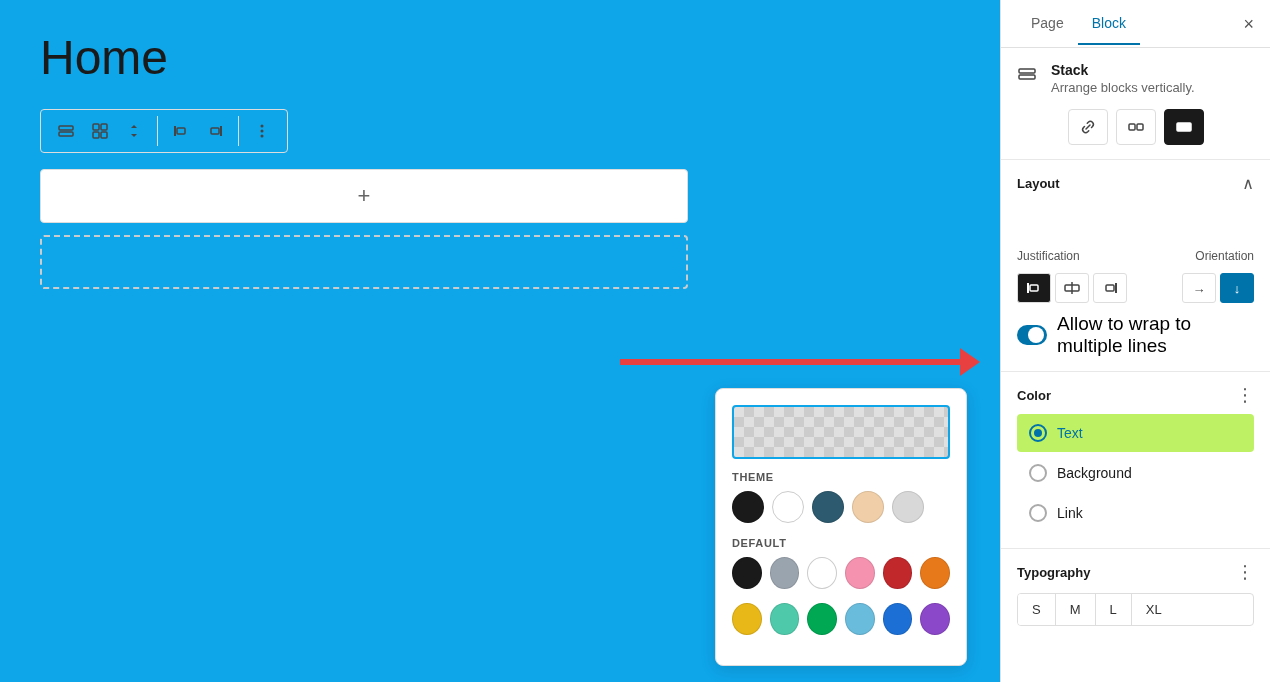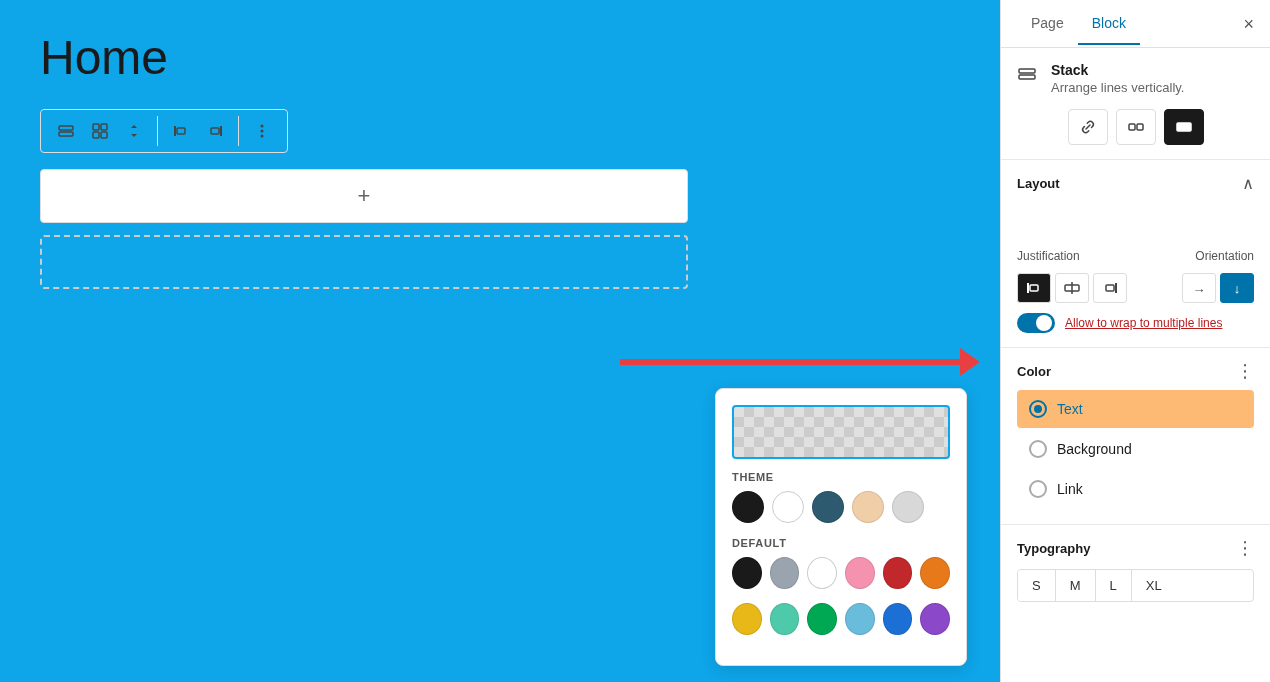--- a/index.html
+++ b/index.html
@@ -360,23 +360,22 @@
       width: 16px;
       height: 16px;
       background: #fff;
       border-radius: 50%;
       position: absolute;
       top: 2px;
       right: 3px;
     }
 
     .wrap-label {
-      font-size: 12px;
-      color: #b91c1c;
-      text-decoration: underline;
+      font-size: 19px;
+      color: #000000;
     }
 
     
     .color-panel-section {
       padding: 14px 16px;
       border-bottom: 1px solid #e8e8e8;
     }
 
     .color-section-header {
       display: flex;
@@ -404,21 +403,21 @@
       display: flex;
       align-items: center;
       gap: 10px;
       padding: 10px 12px;
       border-radius: 4px;
       cursor: pointer;
       margin-bottom: 2px;
     }
 
     .color-option.selected {
-      background: #fdba74;
+      background: #bef264;
     }
 
     .color-radio {
       width: 18px;
       height: 18px;
       border-radius: 50%;
       border: 2px solid #0073aa;
       display: flex;
       align-items: center;
       justify-content: center;
@@ -615,21 +614,21 @@
   <div class="panel-section">
     <div class="stack-header">
       <span class="stack-icon">
         <svg width="20" height="20" viewBox="0 0 20 20" fill="none">
           <rect x="2" y="5" width="16" height="4" rx="1" stroke="#444" stroke-width="1.5"></rect>
           <rect x="2" y="11" width="16" height="4" rx="1" stroke="#444" stroke-width="1.5"></rect>
         </svg>
       </span>
       <div>
         <div class="stack-title">Stack</div>
-        <div class="stack-desc">Arrange lines vertically.</div>
+        <div class="stack-desc">Arrange blocks vertically.</div>
       </div>
     </div>
     <div class="stack-controls">
       <button class="stack-ctrl-btn">
         <svg width="16" height="16" viewBox="0 0 16 16" fill="none">
           <path d="M6 10L10 6" stroke="#444" stroke-width="1.5" stroke-linecap="round"></path>
           <path d="M4.5 7.5L3.5 8.5a3 3 0 004.24 4.24l1-1" stroke="#444" stroke-width="1.5" stroke-linecap="round"></path>
           <path d="M11.5 8.5l1-1a3 3 0 00-4.24-4.24l-1 1" stroke="#444" stroke-width="1.5" stroke-linecap="round"></path>
         </svg>
       </button>

